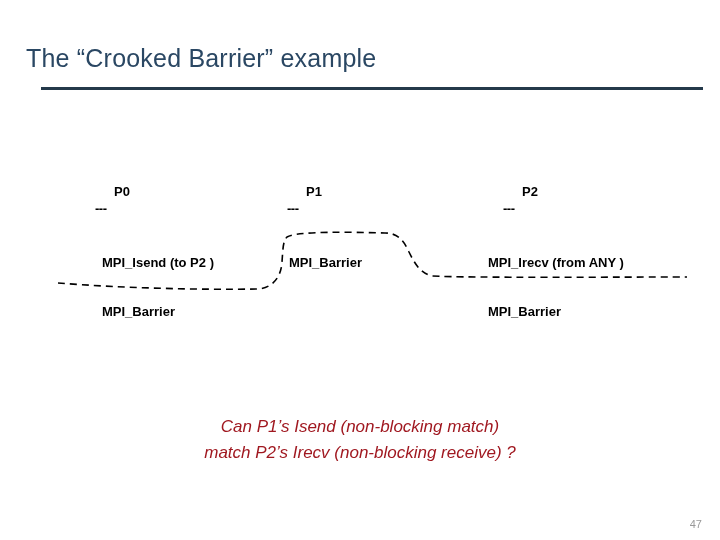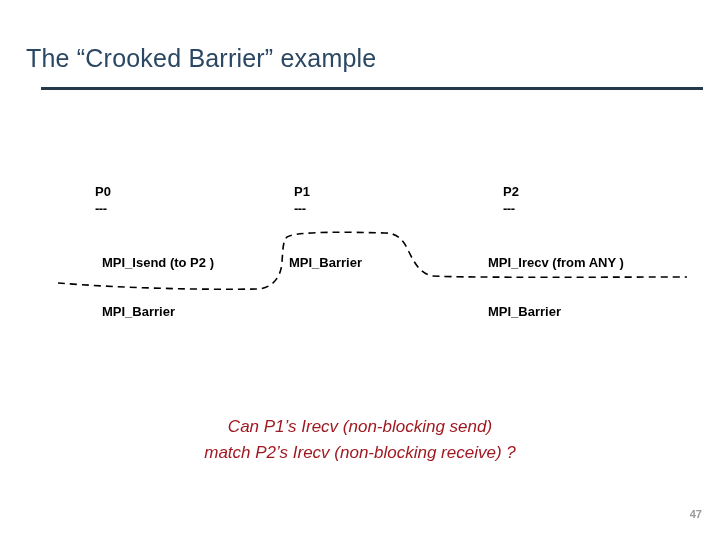--- a/index.html
+++ b/index.html
@@ -45,29 +45,30 @@
     left: 0;
     top: 0;
     width: 720px;
     height: 540px;
   }
   .col {
     position: absolute;
     top: 183px;
   }
   .col-p0 { left: 95px; }
-  .col-p1 { left: 294px; }
+  .col-p1 { left: 287px; }
   .col-p2 { left: 503px; }
 
   .col-head {
     font-size: 13px;
     font-weight: bold;
     color: #000000;
     line-height: 17px;
     white-space: nowrap;
+    margin-left: 19px;
   }
   .col-dashes {
     font-size: 13px;
     font-weight: bold;
     color: #000000;
     line-height: 17px;
     letter-spacing: -0.5px;
     white-space: nowrap;
   }
 
@@ -109,24 +110,24 @@
   #caption .cap-line {
     display: block;
     white-space: nowrap;
   }
   #caption .cap-line-2 {
   }
   
   #page-number {
     position: absolute;
     right: 18px;
-    bottom: 20px;
+    bottom: 10px;
     font-size: 11px;
     color: #9a9a9a;
-    font-weight: bold;
+    font-weight: normal;
   }
 </style>
 </head>
 <body>
 
 <div id="slide">
 
   <div id="slide-title">The “Crooked Barrier” example</div>
 
   <div id="title-rule"></div>
@@ -161,19 +162,19 @@
                C 272 288, 281 278, 282 262
                C 283 248, 283 241, 287 237
                C 296 231, 350 232, 385 233
                C 398 233, 404 241, 409 252
                C 415 264, 420 273, 432 276
                C 470 278, 620 277, 687 277" fill="none" stroke="#000000" stroke-width="1.6" stroke-dasharray="7 5" stroke-linecap="butt"></path>
     </svg>
   </div>
 
   <div id="caption">
-    <span class="cap-line cap-line-1">Can P1’s Irecv (non-blocking send)</span>
+    <span class="cap-line cap-line-1">Can P1’s Isend (non-blocking match)</span>
     <span class="cap-line cap-line-2">match P2’s Irecv  (non-blocking receive) ?</span>
   </div>
 
   <div id="page-number">47</div>
 
 </div>
 
 </body></html>

